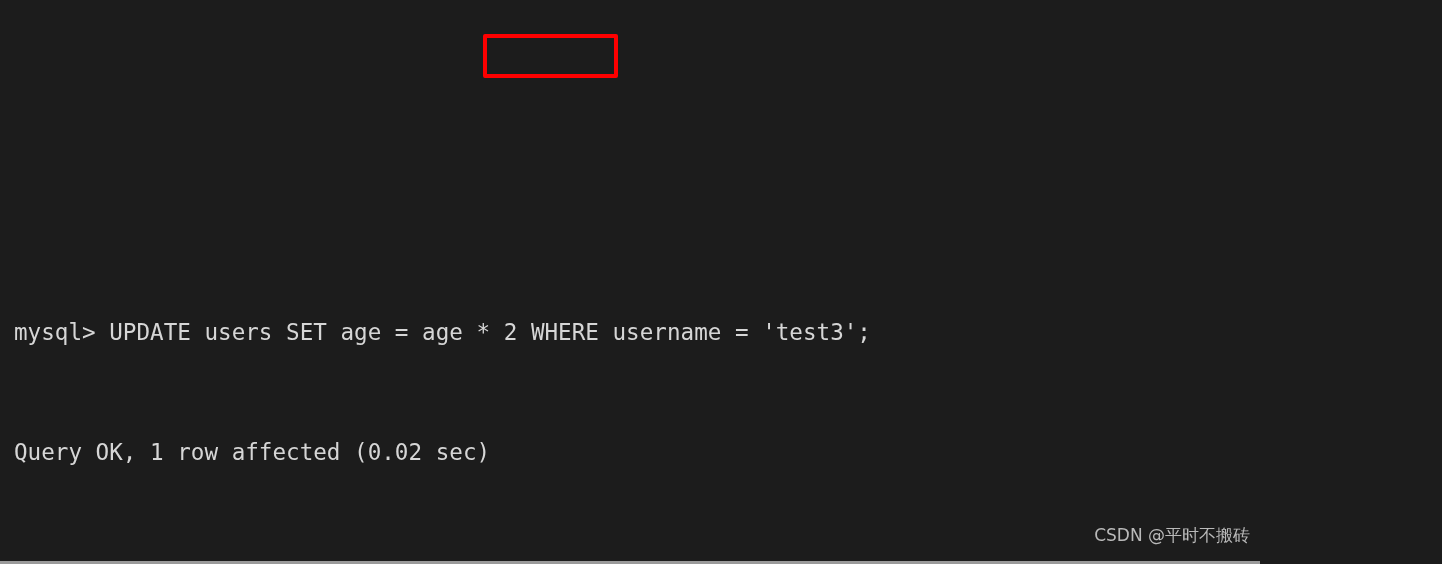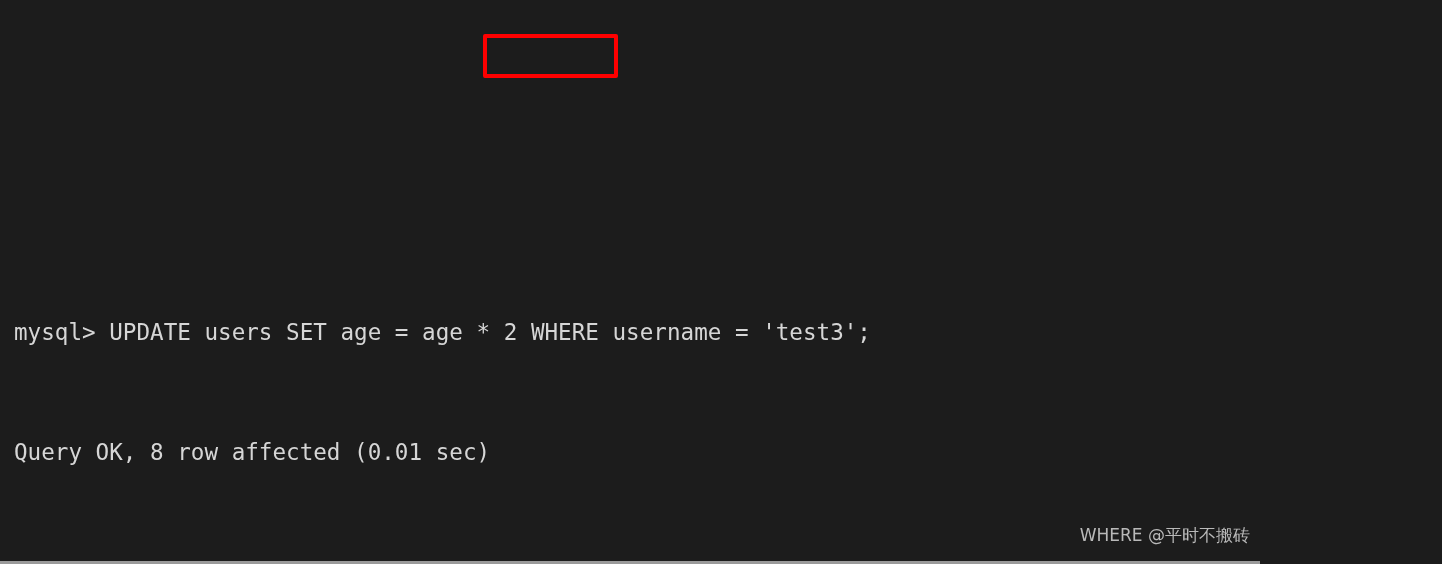--- a/index.html
+++ b/index.html
@@ -66,21 +66,21 @@
 <div id="terminal">
 
   <div class="screen">
 
     <div class="line clipped-top"></div>
 
     <div class="line blank">&nbsp;</div>
 
     <div class="line">mysql&gt; UPDATE users SET age = age * 2 WHERE username = 'test3';</div>
 
-    <div class="line">Query OK, 8 row affected (0.01 sec)</div>
+    <div class="line">Query OK, 1 row affected (0.02 sec)</div>
 
     <div class="line"><span>Rows matched: 1  Changed: 1  </span><span class="warn">Warnings: 0</span></div>
 
     
 
     
 
     
 
     
@@ -98,15 +98,15 @@
     
 
     
 
     
 
   </div>
 
   <div id="highlight-box"></div>
 
-  <div id="watermark">WHERE @平时不搬砖</div>
+  <div id="watermark">CSDN @平时不搬砖</div>
 
 </div>
 
 </body></html>

